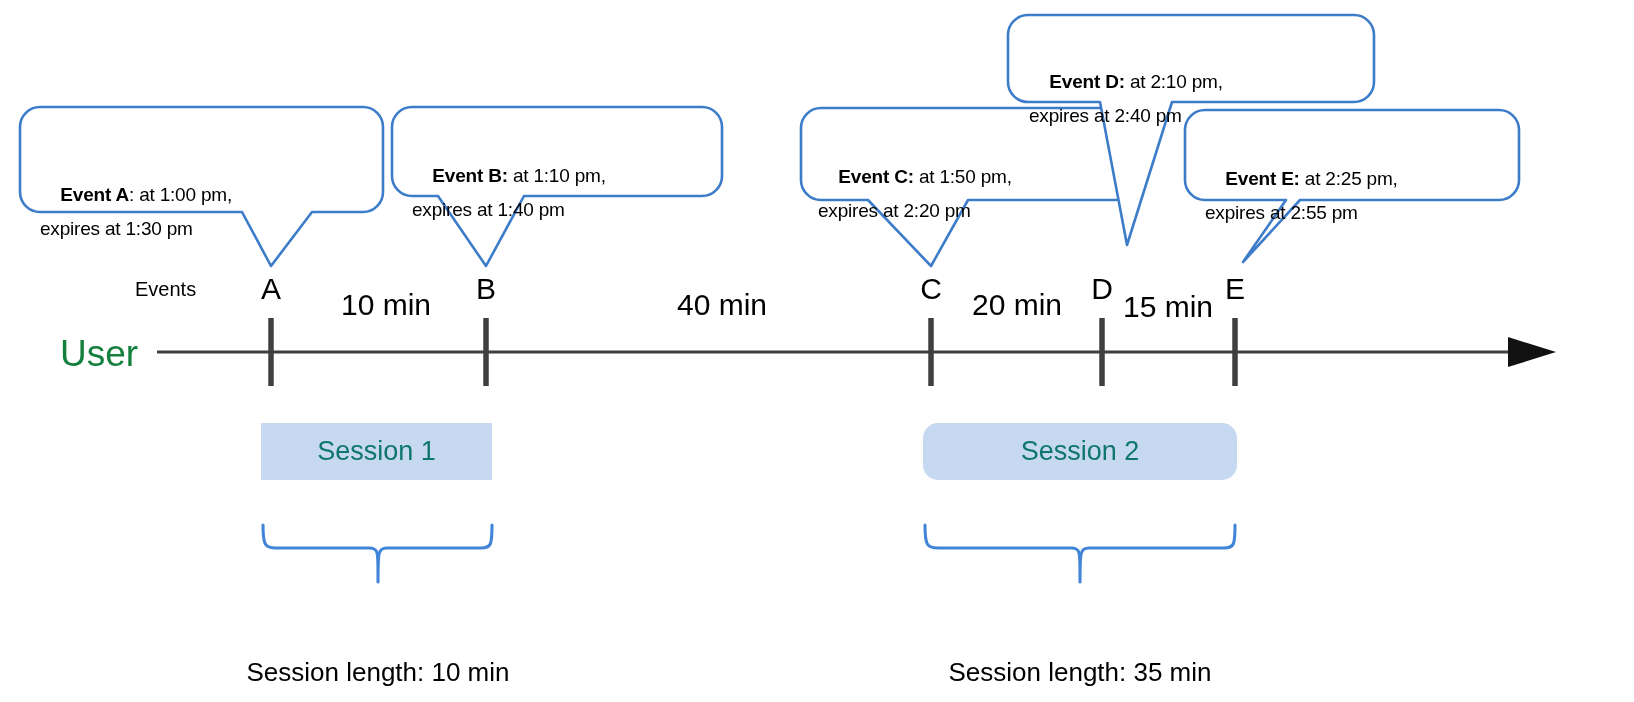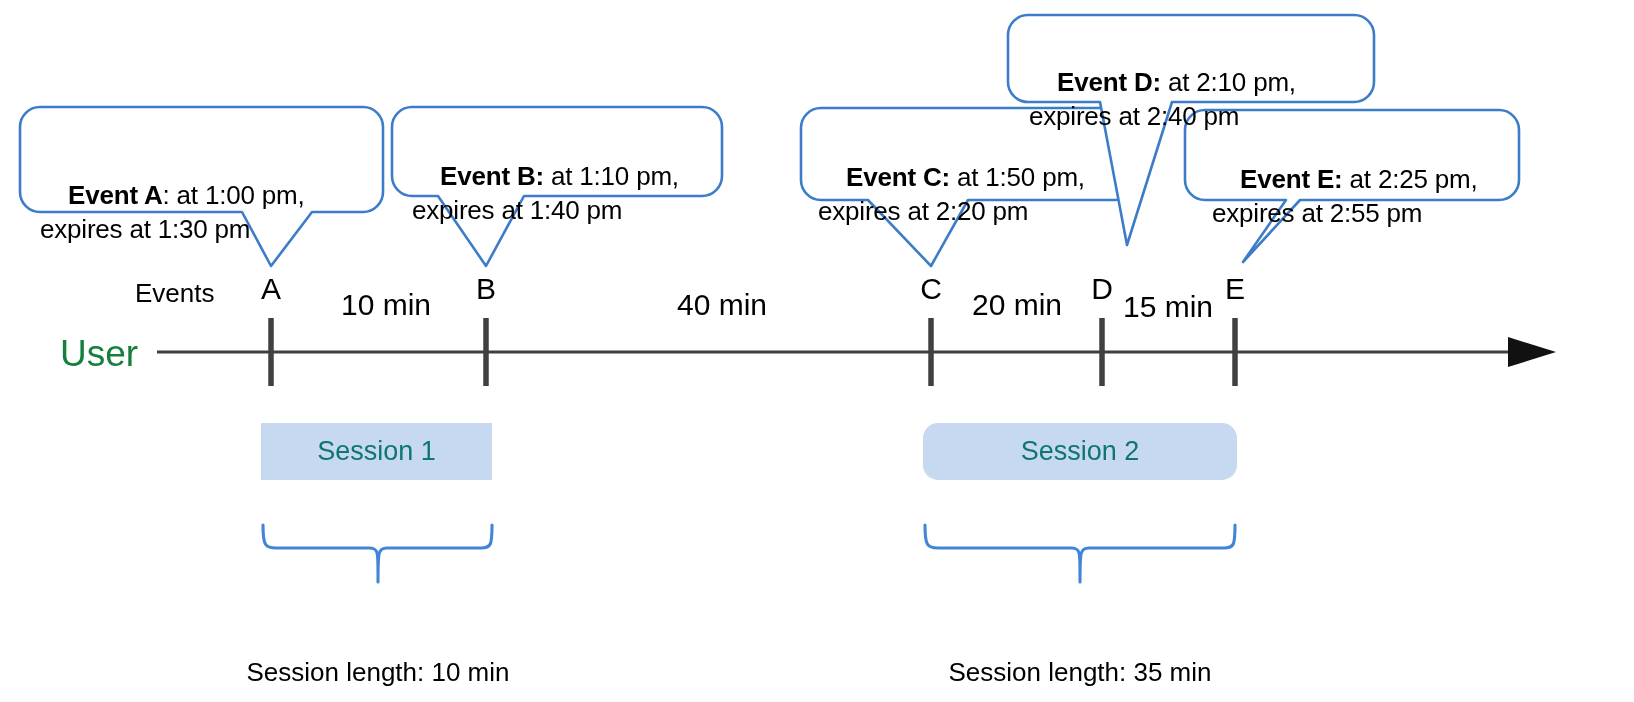--- a/index.html
+++ b/index.html
@@ -21,38 +21,38 @@
   .layer {
     position: absolute;
     left: 0;
     top: 0;
     width: 1634px;
     height: 702px;
     overflow: visible;
   }
   .callout-text {
     position: absolute;
-    font-size: 26px;
+    font-size: 19px;
     line-height: 34px;
     color: #000000;
     white-space: pre;
     letter-spacing: -0.2px;
   }
   .callout-text b {
     font-weight: bold;
   }
   .axis-label-user {
     position: absolute;
     font-size: 37px;
     color: #15803d;
     white-space: pre;
   }
   .axis-label-events {
     position: absolute;
-    font-size: 26px;
+    font-size: 20px;
     color: #000000;
     white-space: pre;
   }
   .marker-label {
     position: absolute;
     font-size: 30px;
     color: #000000;
     text-align: center;
     white-space: pre;
   }
@@ -123,21 +123,21 @@
   <div class="callout-text" style="left:818px; top:126px; width:310px;">
     <span><b>Event C:</b><span> at 1:50 pm,
 expires at 2:20 pm</span></span>
   </div>
 
   <div class="callout-text" style="left:1029px; top:31px; width:340px;">
     <span><b>Event D:</b><span> at 2:10 pm,
 expires at 2:40 pm</span></span>
   </div>
 
-  <div class="callout-text" style="left:1205px; top:128px; width:310px;margin-left:7px;">
+  <div class="callout-text" style="left:1205px; top:128px; width:310px;">
     <span><b>Event E:</b><span> at 2:25 pm,
 expires at 2:55 pm</span></span>
   </div>
 
   <svg class="layer" viewBox="0 0 1634 702" preserveAspectRatio="none">
     <line x1="157" y1="352" x2="1513" y2="352" stroke="#3f3f3f" stroke-width="3.2"></line>
     <polygon points="1508,337 1556,352 1508,367" fill="#111111"></polygon>
 
     <line x1="271" y1="318" x2="271" y2="386" stroke="#404040" stroke-width="5.5"></line>
     <line x1="486" y1="318" x2="486" y2="386" stroke="#404040" stroke-width="5.5"></line>

